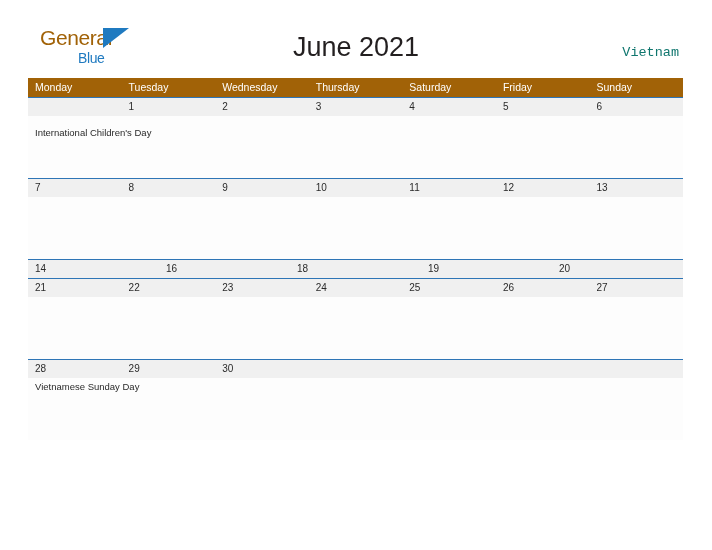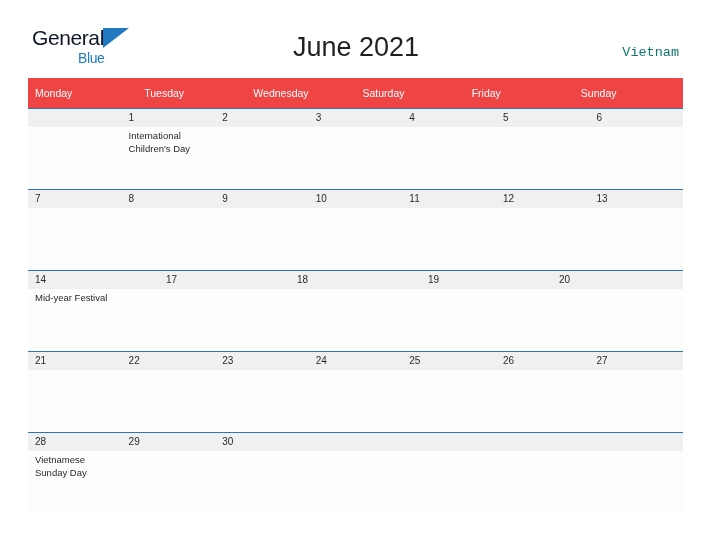--- a/index.html
+++ b/index.html
@@ -31,25 +31,25 @@
 
   .logo {
     position: absolute;
     left: 32px;
     top: 27px;
     width: 115px;
     height: 44px;
   }
   .logo-general {
     position: absolute;
-    left: 0;
+    left: 8px;
     top: 0;
     font-size: 21px;
     letter-spacing: -0.4px;
-    color: #0f172a;
+    color: #a16207;
     font-family: "Liberation Sans", sans-serif;
     line-height: 21px;
   }
   .logo-tri {
     position: absolute;
     left: 71px;
     top: 1px;
     width: 0;
     height: 0;
     border-left: 26px solid #1f7ac0;
@@ -91,23 +91,22 @@
   .calendar {
     position: absolute;
     left: 28px;
     top: 78px;
     width: 655px;
   }
 
   .dow-row {
     display: flex;
     width: 100%;
-    background: #ef4444;
-    height: 30px;
-    align-items: center;
+    background: #a16207;
+    height: 19px;
   }
   .dow-cell {
     flex: 1 1 0;
     color: #ffffff;
     font-size: 10.5px;
     line-height: 19px;
     padding-left: 7px;
     box-sizing: border-box;
     font-family: "Liberation Sans", sans-serif;
     overflow: hidden;
@@ -138,20 +137,21 @@
     color: #2a2a2a;
     box-sizing: border-box;
     font-family: "Liberation Sans", sans-serif;
   }
 
   .week-body {
     display: flex;
     width: 100%;
     height: 62px;
     background: #fdfdfd;
+    flex-direction: column;
   }
   .event-cell {
     flex: 1 1 0;
     padding: 3px 8px 0 7px;
     box-sizing: border-box;
     font-size: 9.5px;
     line-height: 12.5px;
     color: #2a2a2a;
     font-family: "Liberation Sans", sans-serif;
     word-wrap: break-word;
@@ -178,20 +178,21 @@
     <div class="region">Vietnam</div>
 
   </div>
 
   <div class="calendar">
 
     <div class="dow-row">
       <div class="dow-cell">Monday</div>
       <div class="dow-cell">Tuesday</div>
       <div class="dow-cell">Wednesday</div>
+      <div class="dow-cell">Thursday</div>
       <div class="dow-cell">Saturday</div>
       <div class="dow-cell">Friday</div>
       <div class="dow-cell">Sunday</div>
     </div>
 
     <div class="week">
       <div class="week-dates">
         <div class="date-cell"></div>
         <div class="date-cell">1</div>
         <div class="date-cell">2</div>
@@ -256,47 +257,24 @@
           </div>
         <div class="event-cell">
             <span class="event-text"></span>
           </div>
       </div>
     </div>
 
     <div class="week">
       <div class="week-dates">
         <div class="date-cell">14</div>
-        <div class="date-cell">17</div>
+        <div class="date-cell">16</div>
         <div class="date-cell">18</div>
         <div class="date-cell">19</div>
         <div class="date-cell">20</div>
-      </div>
-      <div class="week-body">
-        <div class="event-cell">
-            <span class="event-text">Mid-year Festival</span>
-          </div>
-        <div class="event-cell">
-            <span class="event-text"></span>
-          </div>
-        <div class="event-cell">
-            <span class="event-text"></span>
-          </div>
-        <div class="event-cell">
-            <span class="event-text"></span>
-          </div>
-        <div class="event-cell">
-            <span class="event-text"></span>
-          </div>
-        <div class="event-cell">
-            <span class="event-text"></span>
-          </div>
-        <div class="event-cell">
-            <span class="event-text"></span>
-          </div>
       </div>
     </div>
 
     <div class="week">
       <div class="week-dates">
         <div class="date-cell">21</div>
         <div class="date-cell">22</div>
         <div class="date-cell">23</div>
         <div class="date-cell">24</div>
         <div class="date-cell">25</div>

